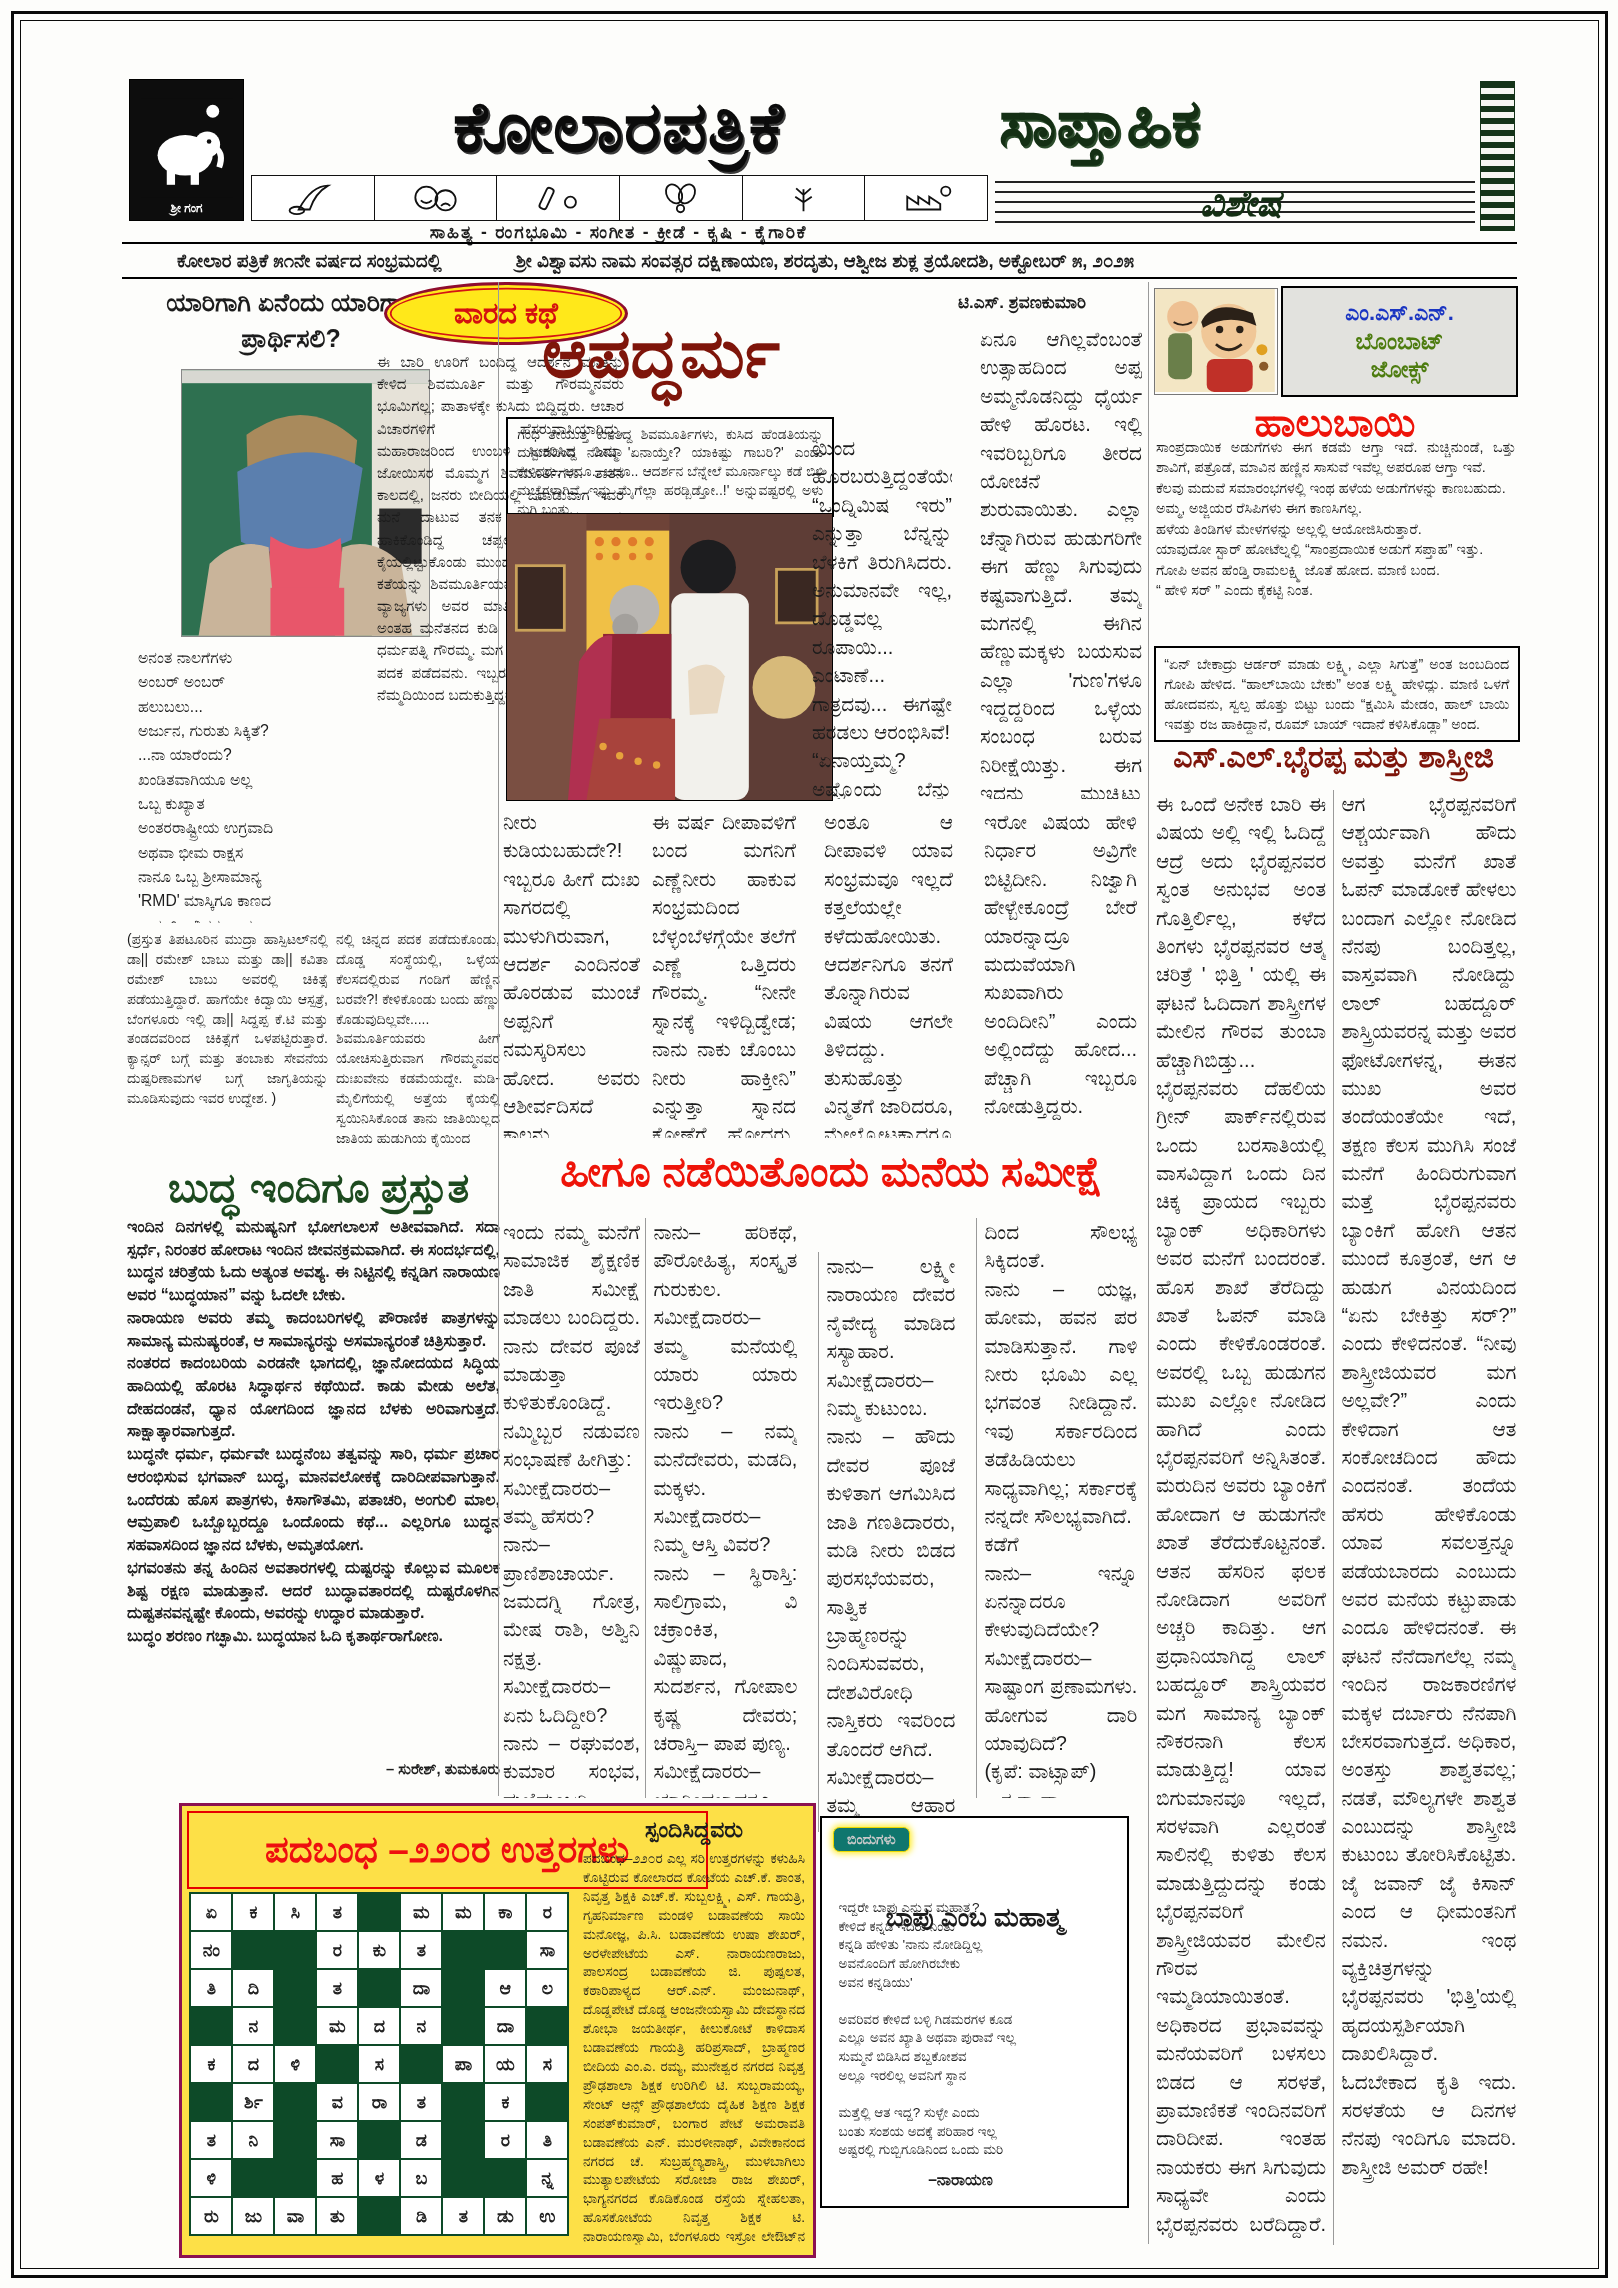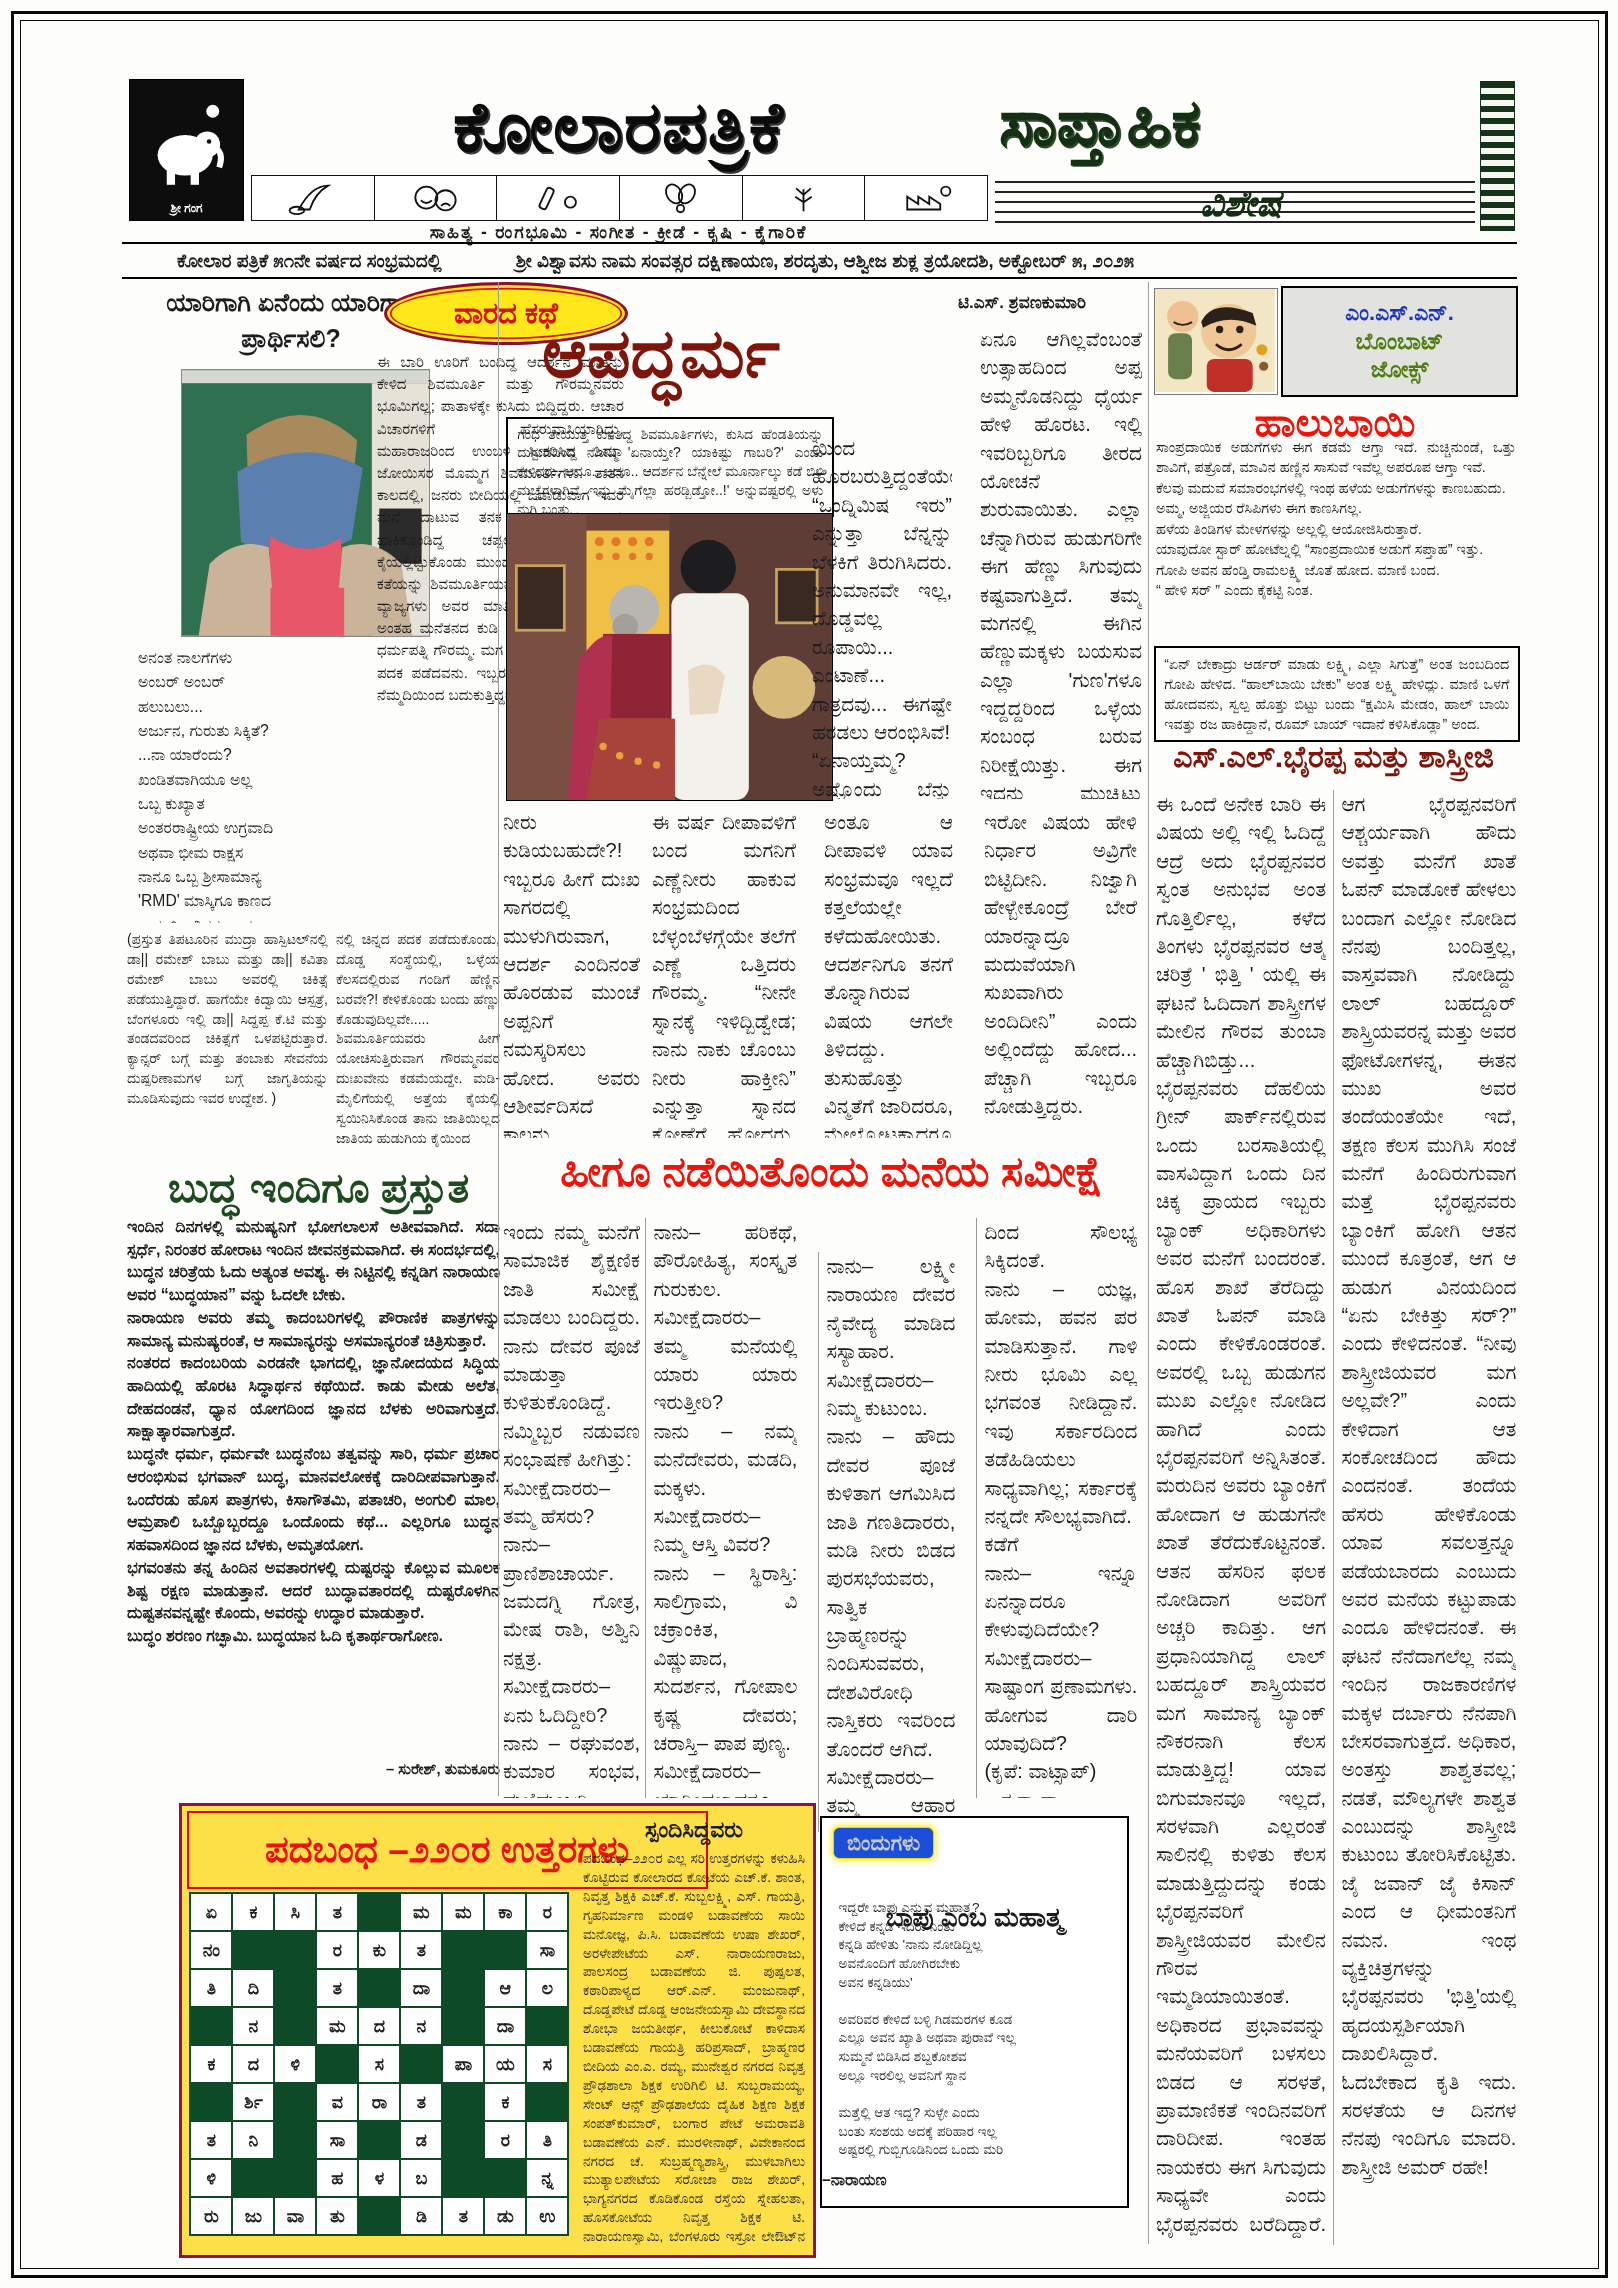--- a/index.html
+++ b/index.html
@@ -41,22 +41,22 @@
   
   .cw-box{border:3.7px solid #8c1150;background:#fde047;margin-left:8px;}
   .cw-title{border:2.8px solid #e60000;color:#ee0f0f;font-weight:800;font-size:37px;display:flex;align-items:center;justify-content:center;white-space:nowrap;}
   .cw-grid{display:grid;grid-template-columns:repeat(9,42px);grid-auto-rows:38px;border:1.8px solid #0d4a28;width:fit-content;}
   .cw-cell{border:0.9px solid #0d4a28;background:#fff;display:flex;align-items:center;justify-content:center;
            font-size:17.5px;font-weight:bold;color:#222;}
   .cw-cell.blk{background:#0d4a28;border-color:#0d4a28;}
   .names-txt{font-size:13.7px;line-height:1.38;text-align:justify;white-space:pre-line;overflow:hidden;}
   
   .poem-box{border:2.8px solid #000;background:#fff;}
-  .bindu-badge{display:inline-block;background:#1d4ed8;color:#c9c9c9;border:1.8px solid #ead900;border-radius:6.5px;
-               box-shadow:0 0 6.5px 1.8px #ffec2e;padding:2.8px 13px;font-weight:800;font-size:21px;}
+  .bindu-badge{display:inline-block;background:#0f766e;color:#c9c9c9;border:1.8px solid #ead900;border-radius:6.5px;
+               box-shadow:0 0 6.5px 1.8px #ffec2e;padding:2.8px 13px;font-weight:800;font-size:14px;}
   .poem-txt{font-size:15px;line-height:1.5;white-space:pre-line;overflow:hidden;}
   img,svg{display:block;}
 </style>
 </head>
 <body>
 
 <div class="sheet">
   <div class="frame-outer"></div>
   <div class="frame-inner"></div>
 
@@ -406,19 +406,19 @@
 ಮತ್ತೆಲ್ಲಿ ಆತ ಇದ್ದ? ಸುಳ್ಳೇ ಎಂದು
 ಬಂತು ಸಂಶಯ ಅದಕ್ಕೆ ಪರಿಹಾರ ಇಲ್ಲ
 ಅಷ್ಟರಲ್ಲಿ ಗುಬ್ಬಿಗೂಡಿನಿಂದ ಒಂದು ಮರಿ
 ಹೊರಬಂದು ಕುಟುಕಿತು ಬಾಪು ಭಾವಚಿತ್ರ
 
 ಅರೆ ಇಲ್ಲೇ ಇರುವನೇ ಎಂದು ಒಳನಡೆದು
 ಮತ್ತೆ ಕನ್ನಡಿ ಇದಿರು ನಿಂತು ಪ್ರಶ್ನಿಸಿದೆ
 ಕನ್ನಡಿ ಹೇಳಿತು 'ನೀವು ನೋಡಬೇಕೆಂದಿದ್ದರೆ
 ಅವನ ನಿಮ್ಮೊಳಗೆ ಆವಾಹಿಸಿಕೊಳ್ಳಿ
 ಅದೇ ಬಾಪು ಸತ್ಯ</div>
-    <div class="abs bold" style="left:0;top:353px;width:277px;text-align:left;font-size:15.7px;">–ನಾರಾಯಣ</div>
+    <div class="abs bold" style="left:0;top:353px;width:277px;text-align:center;font-size:15.7px;">–ನಾರಾಯಣ</div>
   </div>
 
   <div class="abs vrule" style="left:1148px;top:282px;width:0;height:1962px;"></div>
   <div class="abs vrule" style="left:498px;top:282px;width:0;height:1514px;"></div>
 </div>
 
 
 </body></html>

